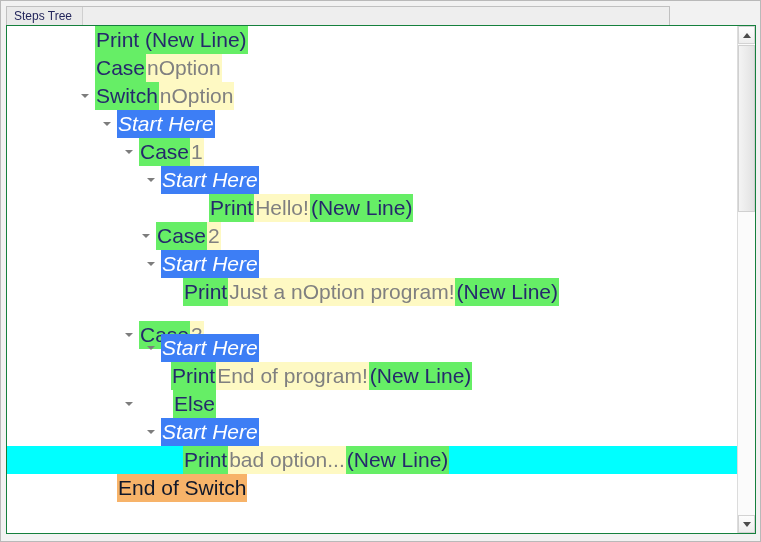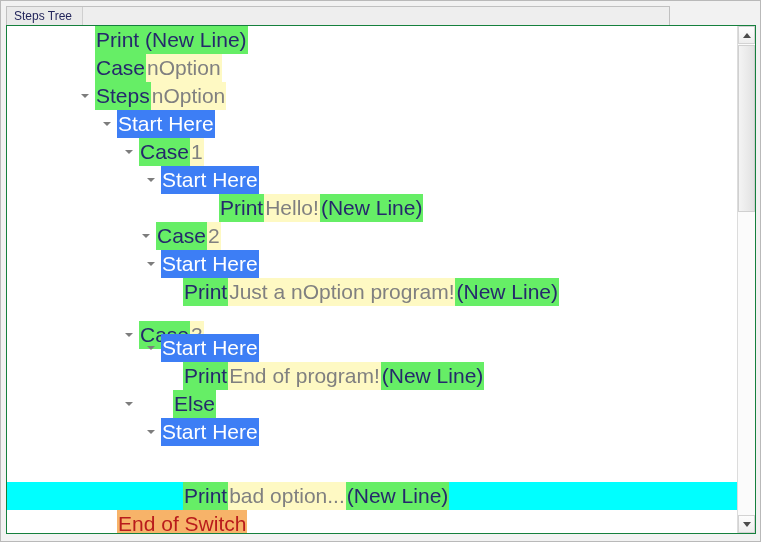--- a/index.html
+++ b/index.html
@@ -68,21 +68,20 @@
   }
 
   .tree-row {
     position: relative;
     height: 28px;
     white-space: nowrap;
     box-sizing: border-box;
   }
   .tree-row.selected {
     background: #00ffff;
-    margin-top: 36px;
   }
 
   .row-inner {
     position: absolute;
     top: 0;
     height: 28px;
     line-height: 28px;
     white-space: nowrap;
   }
 
@@ -116,24 +115,25 @@
     background: #66ee66;
     color: #25296b;
   }
   .seg.val {
     background: #fef9c3;
     color: #808080;
   }
   .seg.sel-node {
     background: #3d7ef5;
     color: #ffffff;
+    font-style: italic;
   }
   .seg.end-node {
     background: #f7b369;
-    color: #b91c1c;
+    color: #0f172a;
   }
 
   
   #vscrollbar {
     position: absolute;
     right: 0px; top: 0px;
     width: 18px;
     height: 507px;
     background: #f6f6f6;
     border-left: 1px solid #dcdcdc;
@@ -192,51 +192,51 @@
 
     <div id="tree-viewport">
 
     <div class="tree-row">
           <div class="row-inner" style="left: 88px;"><span class="seg kw">Print (New Line)</span></div>
         </div>
         <div class="tree-row">
           <div class="row-inner" style="left: 88px;"><span class="seg kw">Case </span><span class="seg val">nOption</span></div>
         </div>
         <div class="tree-row">
-          <div class="row-inner" style="left: 88px;"><span class="expander"></span><span class="seg kw">Steps </span><span class="seg val">nOption</span></div>
+          <div class="row-inner" style="left: 88px;"><span class="expander"></span><span class="seg kw">Switch </span><span class="seg val">nOption</span></div>
         </div>
         <div class="tree-row">
           <div class="row-inner" style="left: 110px;"><span class="expander"></span><span class="seg sel-node">Start Here</span></div>
         </div>
         <div class="tree-row">
           <div class="row-inner" style="left: 132px;"><span class="expander"></span><span class="seg kw">Case </span><span class="seg val">1</span></div>
         </div>
         <div class="tree-row">
           <div class="row-inner" style="left: 154px;"><span class="expander"></span><span class="seg sel-node">Start Here</span></div>
         </div>
         <div class="tree-row">
-          <div class="row-inner" style="left: 176px; padding-left: 36px;"><span class="seg kw">Print </span><span class="seg val">Hello!</span><span class="seg kw"> (New Line)</span></div>
+          <div class="row-inner" style="left: 166px; padding-left: 36px;"><span class="seg kw">Print </span><span class="seg val">Hello!</span><span class="seg kw"> (New Line)</span></div>
         </div>
         <div class="tree-row">
           <div class="row-inner" style="left: 149px;"><span class="expander"></span><span class="seg kw">Case </span><span class="seg val">2</span></div>
         </div>
         <div class="tree-row">
           <div class="row-inner" style="left: 154px;"><span class="expander"></span><span class="seg sel-node">Start Here</span></div>
         </div>
         <div class="tree-row">
           <div class="row-inner" style="left: 176px;"><span class="seg kw">Print </span><span class="seg val">Just a nOption program!</span><span class="seg kw"> (New Line)</span></div>
         </div>
         <div class="tree-row">
           <div class="row-inner" style="left: 132px; margin-top: 15px;"><span class="expander"></span><span class="seg kw">Case </span><span class="seg val">3</span></div>
         </div>
         <div class="tree-row">
           <div class="row-inner" style="left: 154px;"><span class="expander"></span><span class="seg sel-node">Start Here</span></div>
         </div>
         <div class="tree-row">
-          <div class="row-inner" style="left: 176px; text-decoration: underline;"><span class="seg kw">Print </span><span class="seg val">End of program!</span><span class="seg kw"> (New Line)</span></div>
+          <div class="row-inner" style="left: 164px; text-decoration: underline;"><span class="seg kw">Print </span><span class="seg val">End of program!</span><span class="seg kw"> (New Line)</span></div>
         </div>
         <div class="tree-row">
           <div class="row-inner" style="left: 132px; padding-left: 34px;"><span class="expander"></span><span class="seg kw">Else</span></div>
         </div>
         <div class="tree-row">
           <div class="row-inner" style="left: 154px;"><span class="expander"></span><span class="seg sel-node">Start Here</span></div>
         </div>
         <div class="tree-row selected">
           <div class="row-inner" style="left: 176px;"><span class="seg kw">Print </span><span class="seg val">bad option...</span><span class="seg kw"> (New Line)</span></div>
         </div>

